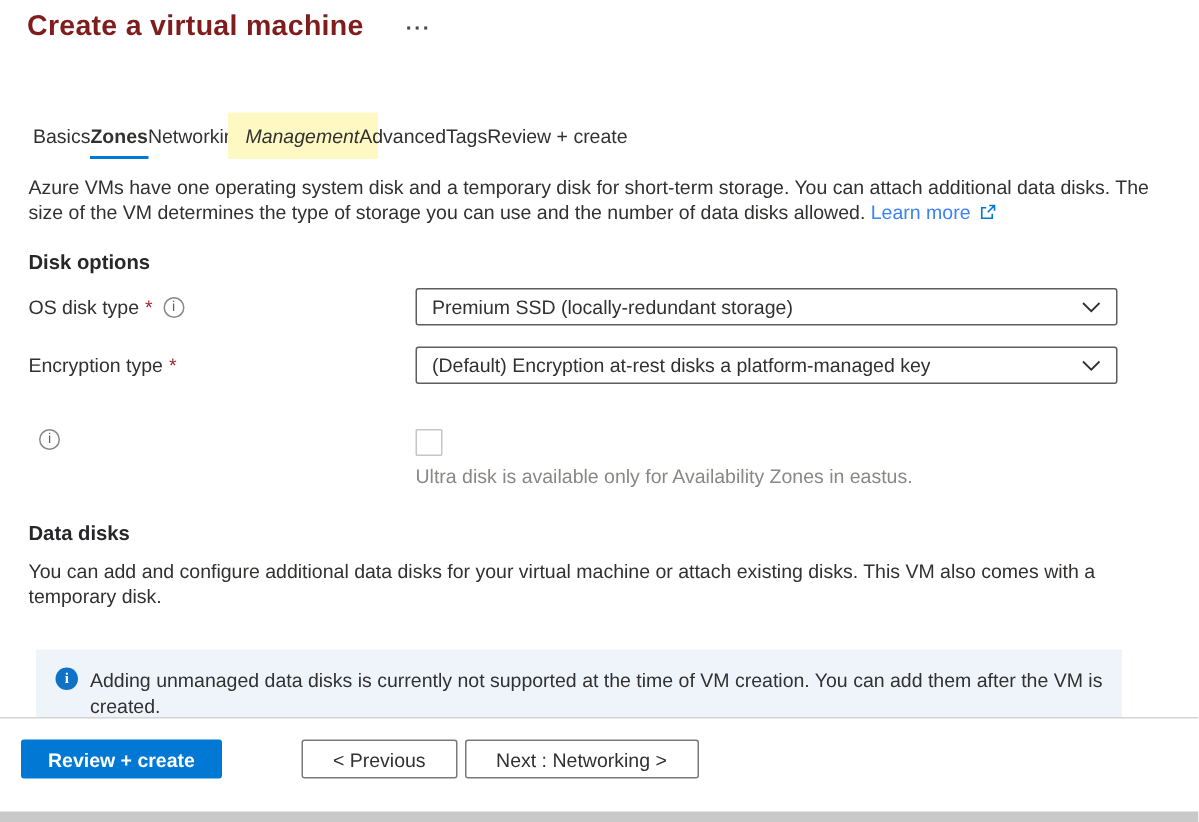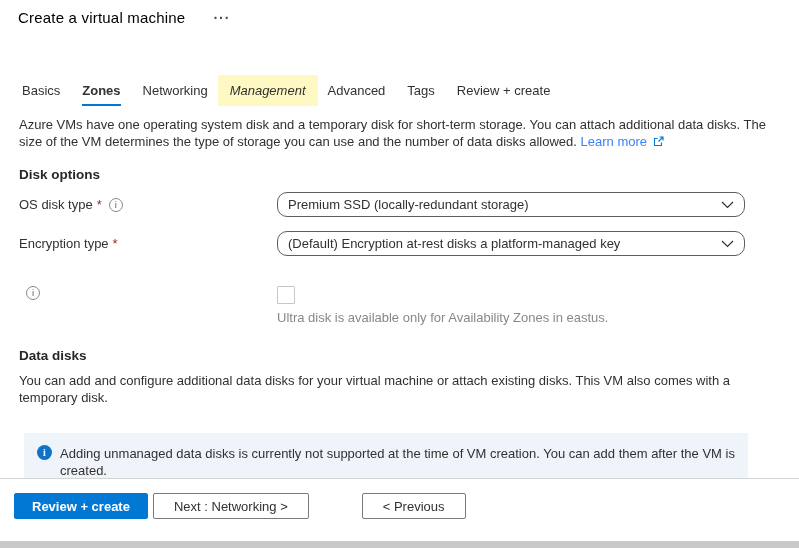--- a/index.html
+++ b/index.html
@@ -7,25 +7,25 @@
   body {
     font-family: "Liberation Sans", "DejaVu Sans", sans-serif;
     font-size: 13px;
     color: #323130;
     background: #ffffff;
     position: relative;
   }
 
   
   .header { padding: 5px 0 0 18px; height: 30px; display: flex; align-items: center; }
-  .page-title { font-size: 15px; font-weight: 400; color: #000000; letter-spacing: 0.2px; }
+  .page-title { font-size: 19px; font-weight: 700; color: #7f1d1d; letter-spacing: 0.2px; }
   .title-menu { margin-left: 28px; color: #4a4a4a; font-size: 14px; font-weight: 700; letter-spacing: 1px; cursor: pointer; line-height: 10px; }
 
   
-  .tabs { margin: 45px 0 0 22px; display: flex; gap: 22px; align-items: flex-end; }
+  .tabs { margin: 45px 0 0 22px; display: flex; align-items: flex-end; }
   .tab { padding: 8px 0 6px 0; border-bottom: 2.5px solid transparent; color: #323130; cursor: pointer; white-space: nowrap; }
   .tab.active { font-weight: 700; border-bottom-color: #0078d4; }
   .tab.hovered { background: #fef9c3; padding-left: 12px; padding-right: 12px; margin: 0 -12px; font-style: italic; }
 
   
   .intro { margin: 10px 20px 0 19px; max-width: 759px; line-height: 17px; }
   .link { color: #3b82f6; text-decoration: none; cursor: pointer; }
   .ext-icon { margin-left: 2px; vertical-align: -1px; }
 
   
@@ -40,21 +40,21 @@
   .row-ultra .label-cell { line-height: 18px; }
   .req { color: #a4262c; margin-left: 4px; }
   .info-icon {
     width: 14px; height: 14px; margin-left: 7px;
     border: 1px solid #8a8886; border-radius: 50%;
     color: #605e5c; font-size: 9.5px; line-height: 12px; text-align: center;
     display: inline-block; cursor: pointer; flex-shrink: 0;
   }
   .dropdown {
     width: 468px; height: 25px;
-    border: 1px solid #605e5c; border-radius: 10px; background: #fff;
+    border: 1px solid #605e5c; border-radius: 2px; background: #fff;
     display: flex; align-items: center; justify-content: space-between;
     padding: 0 10px; cursor: pointer;
   }
   .dropdown-value { white-space: nowrap; overflow: hidden; }
   .chevron { flex-shrink: 0; margin-left: 8px; }
 
   .checkbox { width: 18px; height: 18px; border: 1px solid #c8c6c4; border-radius: 1px; background: #fff; cursor: pointer; }
   .helper-text { margin-top: 6px; color: #8a8886; line-height: 15px; }
 
   .para { margin: 8px 20px 0 19px; max-width: 760px; line-height: 17px; }
@@ -161,17 +161,17 @@
 <p class="para">You can add and configure additional data disks for your virtual machine or attach existing disks. This VM also comes with a temporary disk.</p>
 
 <div class="banner">
   <span class="banner-icon">i</span>
   <span class="banner-text">Adding unmanaged data disks is currently not supported at the time of VM creation. You can add them after the VM is created.</span>
 </div>
 
 <div class="footer">
   <div class="footer-buttons">
     <button class="btn-primary">Review + create</button>
+    <button class="btn-secondary btn-prev">&lt; Previous</button>
     <button class="btn-secondary btn-next">Next : Networking &gt;</button>
-    <button class="btn-secondary btn-prev">&lt; Previous</button>
   </div>
   <div class="bottom-strip"></div>
 </div>
 
 </body></html>

